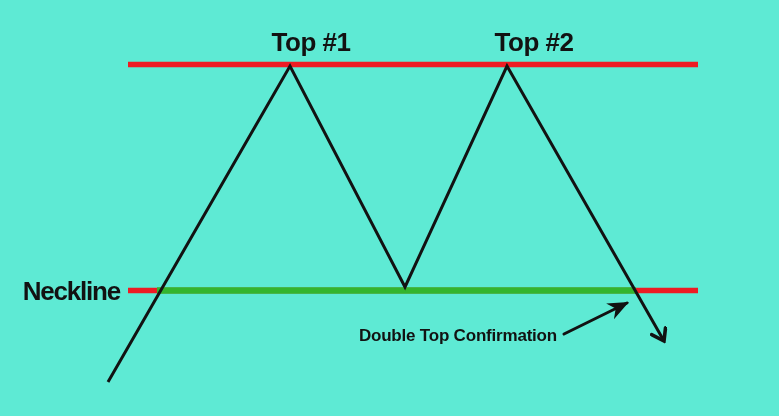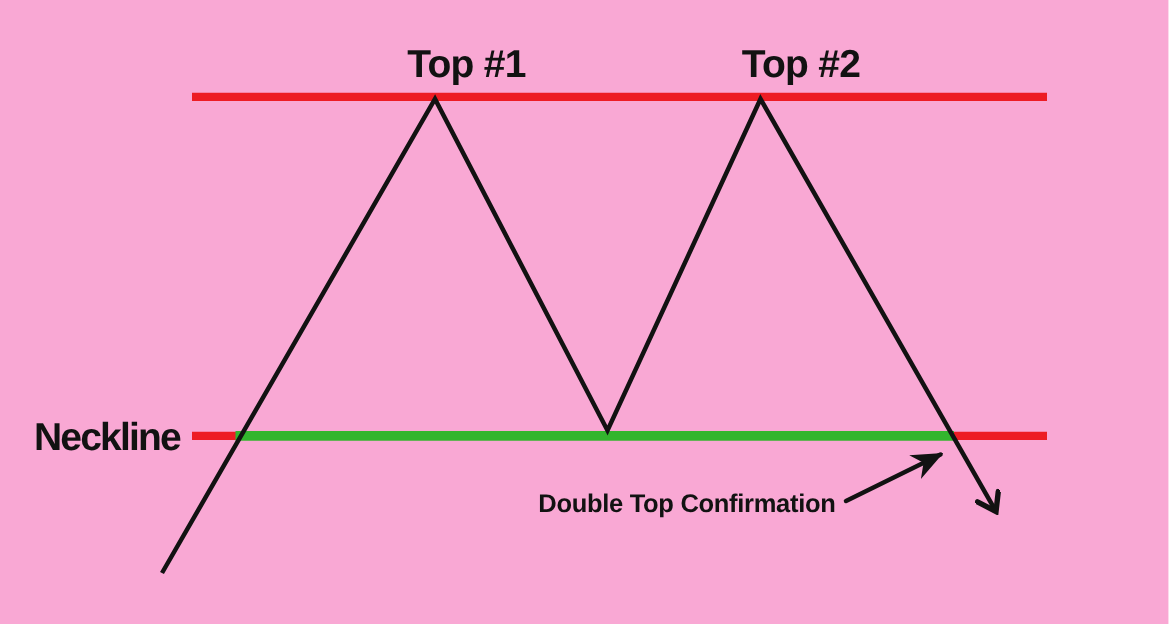--- a/index.html
+++ b/index.html
@@ -1,20 +1,20 @@
 <!DOCTYPE html>
 <html><head>
 <meta charset="utf-8">
 <style>
   html, body { margin: 0; padding: 0; background: #ffffff; }
   .stage {
     position: relative;
     width: 779px;
     height: 416px;
-    background: #f9a8d4;
+    background: #5eead4;
     overflow: hidden;
     font-family: "Liberation Sans", sans-serif;
   }
   .stage svg { position: absolute; left: 0; top: 0; display: block; }
   text {
     font-family: "Liberation Sans", sans-serif;
     font-weight: bold;
     fill: #121212;
   }
   .label-lg { font-size: 26px; letter-spacing: -0.5px; }

